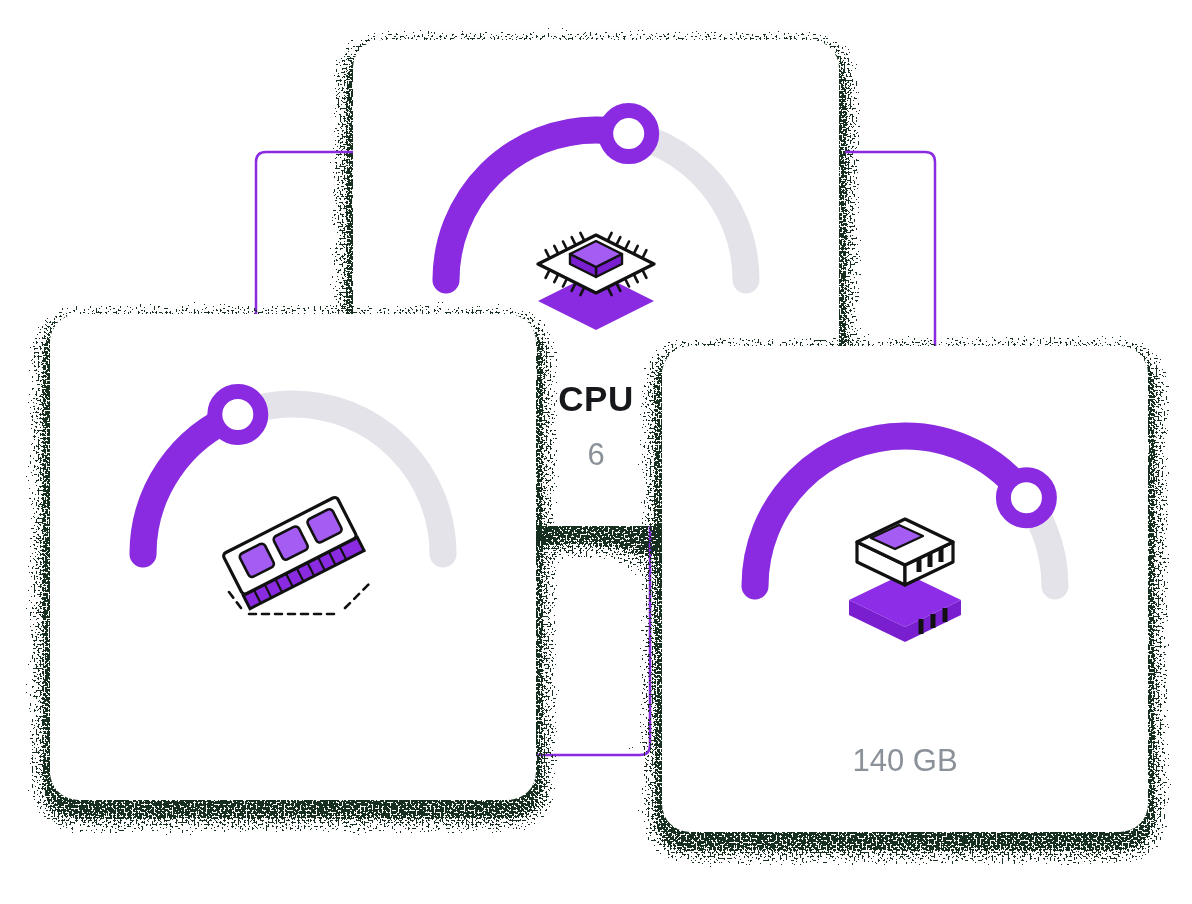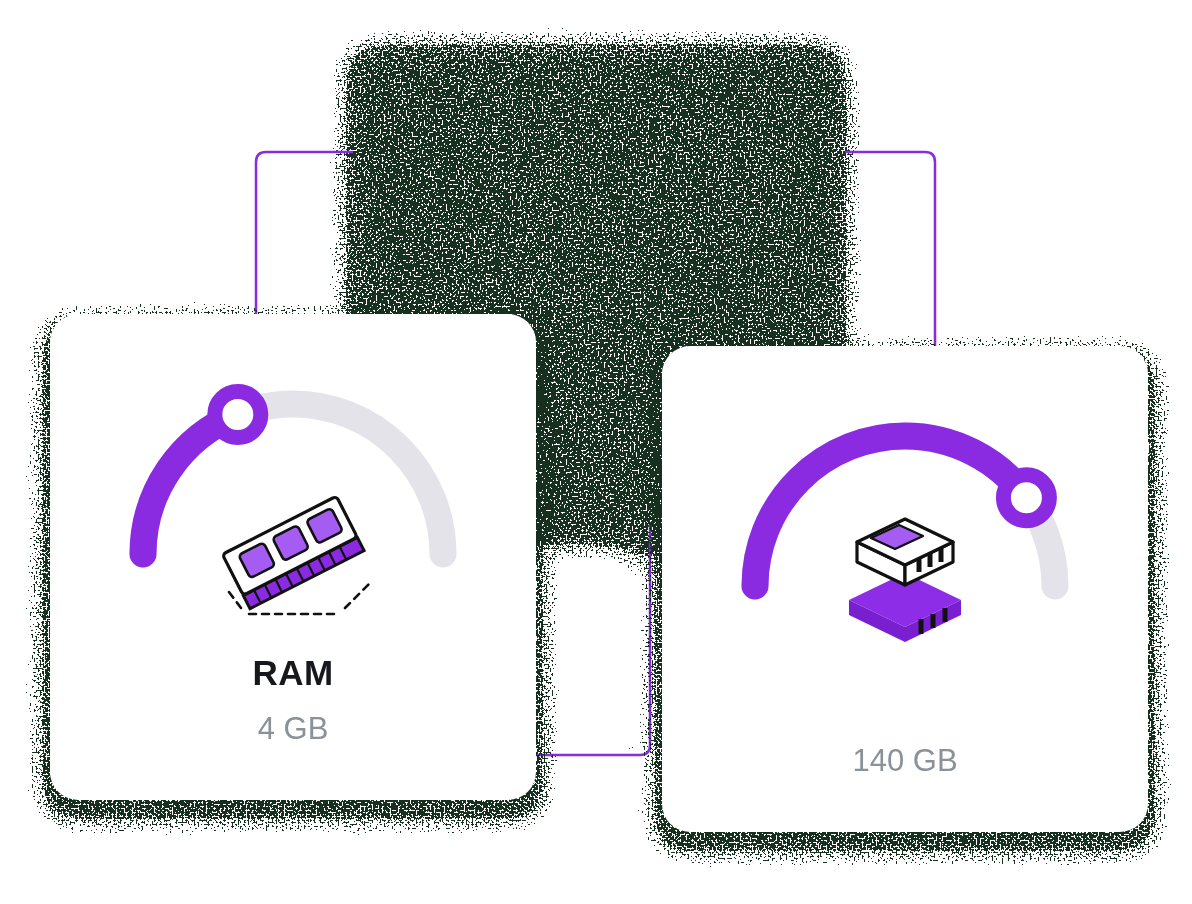--- a/index.html
+++ b/index.html
@@ -57,20 +57,44 @@
       <rect x="542" y="743" width="112" height="24"></rect>
     </g>
   </svg>
 
   <svg class="layer" id="connectors" width="1192" height="904" viewBox="0 0 1192 904" fill="none" stroke="#8A2BE2" stroke-width="2.5">
     <path d="M353,152 L266,152 Q256,152 256,162 L256,334"></path>
     <path d="M845,152 L925,152 Q935,152 935,162 L935,366"></path>
     <path d="M650,524 L650,745 Q650,755 640,755 L535,755"></path>
   </svg>
 
+  <div class="card card-cpu">
+    <svg class="gauge" width="368" height="210" viewBox="0 0 368 210">
+      <path d="M34,184 A150,150 0 0 1 334,184" fill="none" stroke="#E4E3E9" stroke-width="27" stroke-linecap="round"></path>
+      <path d="M34,184 A150,150 0 0 1 334,184" fill="none" stroke="#8A2BE2" stroke-width="27" stroke-linecap="round" stroke-dasharray="268.6 9999"></path>
+      <circle r="23" fill="#ffffff" stroke="#8A2BE2" stroke-width="15" cx="216.7" cy="37.6"></circle>
+    </svg>
+
+    <svg class="icon" width="200" height="160" viewBox="-100 -80 200 160">
+      <g transform="translate(0,-6)">
+        <polygon points="0,8 58,37 0,66 -58,37" fill="#8A2BE2"></polygon>
+        <path fill="none" stroke="#111111" stroke-width="2.6" stroke-linecap="round" d="M-46.4,-5.8 L-50.4,-13.8 M-37.7,-10.2 L-41.7,-18.2 M-29,-14.5 L-33,-22.5 M-20.3,-18.9 L-24.3,-26.9 M-11.6,-23.2 L-15.6,-31.2
+                 M11.6,-23.2 L15.6,-31.2 M20.3,-18.9 L24.3,-26.9 M29,-14.5 L33,-22.5 M37.7,-10.2 L41.7,-18.2 M46.4,-5.8 L50.4,-13.8
+                 M46.4,5.8 L50.4,13.8 M37.7,10.2 L41.7,18.2 M29,14.5 L33,22.5 M20.3,18.9 L24.3,26.9 M11.6,23.2 L15.6,31.2
+                 M-11.6,23.2 L-15.6,31.2 M-20.3,18.9 L-24.3,26.9 M-29,14.5 L-33,22.5 M-37.7,10.2 L-41.7,18.2 M-46.4,5.8 L-50.4,13.8"></path>
+        <polygon points="0,-29 58,0 0,29 -58,0" fill="#ffffff" stroke="#111111" stroke-width="3.2" stroke-linejoin="round"></polygon>
+        <polygon points="26,-10 0,3 0,13 26,0" fill="#7A1FD0" stroke="#111111" stroke-width="2.4" stroke-linejoin="round"></polygon>
+        <polygon points="-26,-10 0,3 0,13 -26,0" fill="#7A1FD0" stroke="#111111" stroke-width="2.4" stroke-linejoin="round"></polygon>
+        <polygon points="0,-23 26,-10 0,3 -26,-10" fill="#A55CF2" stroke="#111111" stroke-width="2.4" stroke-linejoin="round"></polygon>
+      </g>
+    </svg>
+
+    <div class="label">CPU</div>
+    <div class="value">6</div>
+  </div>
 
   <svg class="layer" id="shadow-top" width="1192" height="904" viewBox="0 0 1192 904">
     <defs>
       <filter id="dither-b" x="-8%" y="-8%" width="116%" height="116%" color-interpolation-filters="sRGB">
         <feGaussianBlur in="SourceAlpha" stdDeviation="20" result="b"></feGaussianBlur>
         <feTurbulence type="fractalNoise" baseFrequency="0.5" numOctaves="2" seed="23" result="t"></feTurbulence>
         <feComposite in="b" in2="t" operator="arithmetic" k1="1.3" k2="0" k3="0" k4="0" result="m"></feComposite>
         <feComponentTransfer in="m" result="th">
             <feFuncA type="discrete" tableValues="0 1"></feFuncA>
           </feComponentTransfer>
@@ -96,22 +120,20 @@
       <g transform="rotate(-27)">
         <rect x="-64" y="16" width="128" height="15" fill="#8A2BE2" stroke="#111111" stroke-width="3"></rect>
         <path stroke="#111111" stroke-width="2.2" d="M-52,17 V30 M-40,17 V30 M-28,17 V30 M-16,17 V30 M-4,17 V30 M8,17 V30 M20,17 V30 M32,17 V30 M44,17 V30"></path>
         <rect x="-64" y="-30" width="128" height="46" rx="4" fill="#ffffff" stroke="#111111" stroke-width="3.2"></rect>
         <rect x="-50" y="-22" width="28" height="26" rx="4" fill="#A55CF2" stroke="#111111" stroke-width="2.6"></rect>
         <rect x="-12" y="-22" width="28" height="26" rx="4" fill="#A55CF2" stroke="#111111" stroke-width="2.6"></rect>
         <rect x="26" y="-22" width="28" height="26" rx="4" fill="#A55CF2" stroke="#111111" stroke-width="2.6"></rect>
       </g>
     </svg>
 
-    <div class="label">RAM</div>
-    <div class="value">4 GB</div>
   </div>
 
   <div class="card card-storage">
     <svg class="gauge" width="368" height="210" viewBox="0 0 368 210">
       <path d="M34,184 A150,150 0 0 1 334,184" fill="none" stroke="#E4E3E9" stroke-width="27" stroke-linecap="round"></path>
       <path d="M34,184 A150,150 0 0 1 334,184" fill="none" stroke="#8A2BE2" stroke-width="27" stroke-linecap="round" stroke-dasharray="377.0 9999"></path>
       <circle r="23" fill="#ffffff" stroke="#8A2BE2" stroke-width="15" cx="305.4" cy="95.8"></circle>
     </svg>
 
     <svg class="icon" width="200" height="160" viewBox="-100 -80 200 160">

